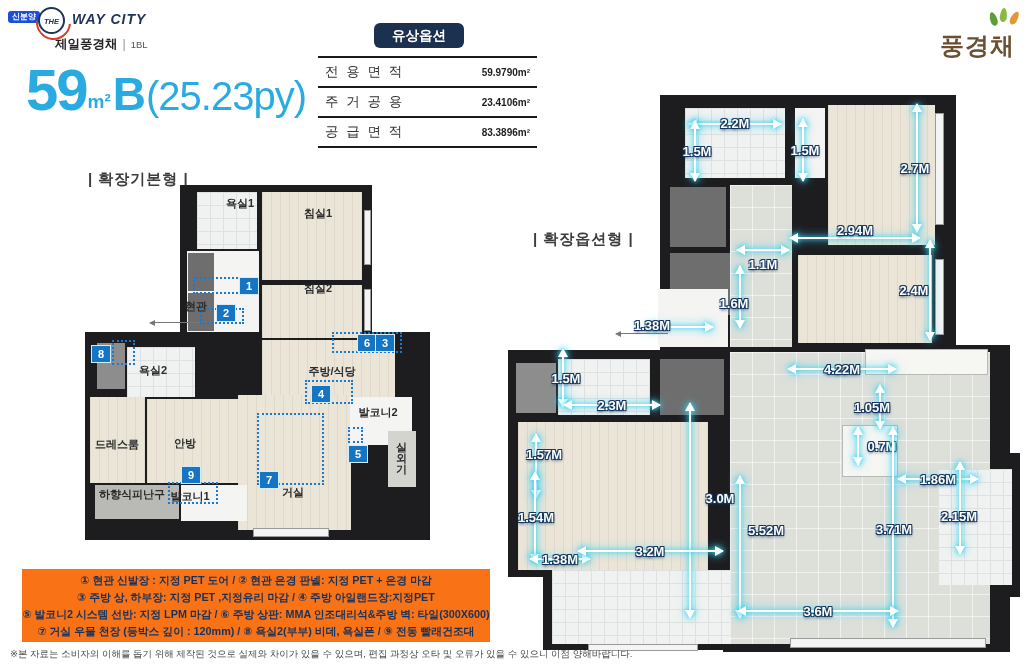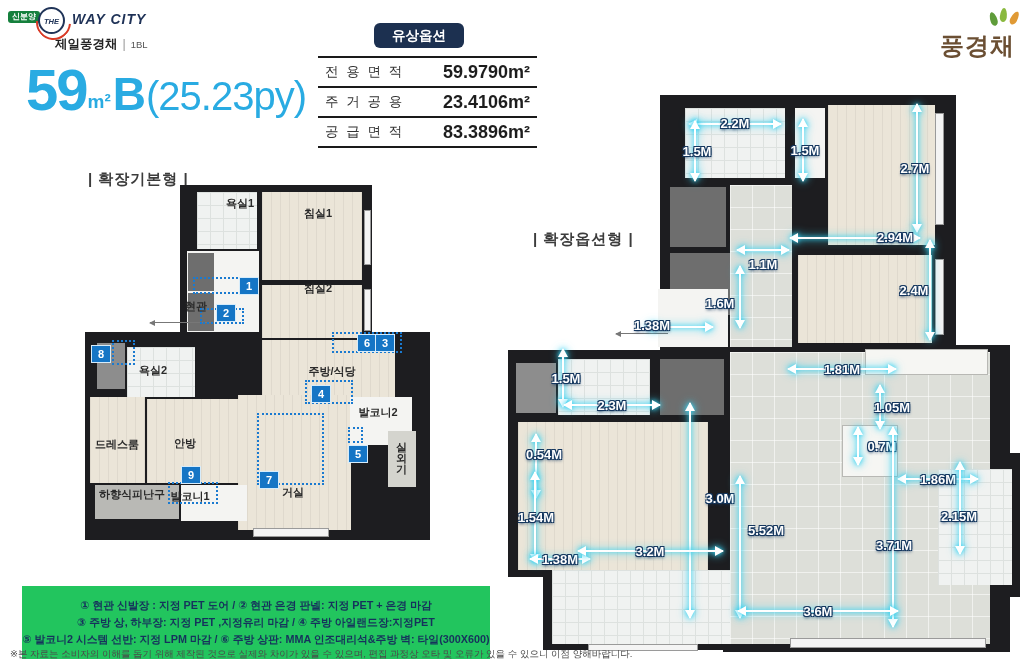--- a/index.html
+++ b/index.html
@@ -1,20 +1,20 @@
 <!DOCTYPE html>
 <html><head>
 <meta charset="utf-8">
 <style>
   html,body{margin:0;padding:0;background:#e9e9e9;}
   #canvas{position:relative;width:1024px;height:664px;background:#ffffff;overflow:hidden;
           font-family:"Liberation Sans","DejaVu Sans",sans-serif;}
 
   
-  .badge-new{position:absolute;left:8px;top:11px;background:#15803d;color:#fff;
+  .badge-new{position:absolute;left:8px;top:11px;background:#1d4ed8;color:#fff;
              font-size:8px;font-weight:700;padding:2px 4px;border-radius:3px;line-height:1;}
   .logo-circle{position:absolute;left:38px;top:7px;width:27px;height:27px;border:2px solid #203458;
                border-radius:50%;box-sizing:border-box;}
   .logo-circle::after{content:"";position:absolute;left:-4px;top:-4px;width:31px;height:31px;
                border:2px solid transparent;border-bottom-color:#d93a26;border-left-color:#d93a26;
                border-radius:50%;transform:rotate(-40deg);}
   .logo-the{position:absolute;left:0;top:8px;width:23px;text-align:center;font-size:7.5px;
             font-style:italic;font-weight:900;color:#203458;}
   .brand-text{position:absolute;left:72px;top:11px;font-size:14px;font-style:italic;font-weight:900;
               color:#1e3156;letter-spacing:1px;white-space:nowrap;}
@@ -38,21 +38,21 @@
   .t-unit{font-size:19px;font-weight:800;display:inline-block;transform:translateY(-2px);margin:0 2px 0 1px;}
   .t-type{font-size:46px;font-weight:800;}
   .t-py{font-size:40px;font-weight:500;letter-spacing:-1px;}
   .hh-band{position:absolute;left:30px;top:114px;width:286px;height:32px;background:#29abe2;
            color:#fff;font-size:23px;font-weight:800;text-align:center;line-height:32px;}
 
   
   .atable{position:absolute;left:318px;top:56px;width:219px;border-bottom:2px solid #1a1a1a;}
   .arow{height:28px;border-top:2px solid #1a1a1a;display:flex;justify-content:space-between;align-items:center;padding:0 7px;}
   .alabel{font-size:13.5px;color:#333;letter-spacing:2px;}
-  .aval{font-size:18px;font-weight:700;color:#1d1d1d;}
+  .aval{font-size:10px;font-weight:700;color:#1d1d1d;}
 
   
   .plan{position:absolute;}
   .plan-label{position:absolute;font-size:15px;font-weight:700;color:#3c3c3c;letter-spacing:1px;white-space:nowrap;}
   .wall{position:absolute;background:#1d1d20;}
   .room{position:absolute;}
   .wood{background-color:#ebe5d8;background-image:linear-gradient(90deg,rgba(0,0,0,.05) 1px,transparent 1px);background-size:9px 100%;}
   .tile{background-color:#f0f2f1;background-image:linear-gradient(#dde1df 1px,transparent 1px),linear-gradient(90deg,#dde1df 1px,transparent 1px);background-size:13px 13px;}
   .gtile{background-color:#dddfd9;background-image:linear-gradient(rgba(255,255,255,.55) 1px,transparent 1px),linear-gradient(90deg,rgba(255,255,255,.55) 1px,transparent 1px);background-size:22px 22px;}
   .dgray{background:#6e6e6e;}
@@ -82,21 +82,21 @@
   .ah.e{right:-1px;top:-4px;border-top:5px solid transparent;border-bottom:5px solid transparent;border-left:9px solid #fff;}
   .ah.n{top:-1px;left:-4px;border-left:5px solid transparent;border-right:5px solid transparent;border-bottom:9px solid #fff;}
   .ah.s{bottom:-1px;left:-4px;border-left:5px solid transparent;border-right:5px solid transparent;border-top:9px solid #fff;}
   .dlbl{position:absolute;transform:translate(-50%,-50%);color:#fff;font-size:13px;font-weight:700;white-space:nowrap;
         text-shadow:-1px -1px 0 #14365e,1px -1px 0 #14365e,-1px 1px 0 #14365e,1px 1px 0 #14365e,0 2px 3px rgba(20,54,94,.85);}
 
   
   .items-title-box{position:absolute;left:167px;top:536px;width:196px;height:26px;background:#fff;
                    border:3px solid #1e3a5f;box-sizing:content-box;text-align:center;
                    font-size:15px;font-weight:700;color:#14243d;line-height:26px;}
-  .items-bg{position:absolute;left:22px;top:586px;width:468px;height:73px;background:#22c55e;
+  .items-bg{position:absolute;left:22px;top:569px;width:468px;height:73px;background:#f97316;
             display:flex;flex-direction:column;justify-content:center;}
   .item-line{text-align:center;font-size:10.8px;font-weight:600;color:#16325c;line-height:17px;white-space:nowrap;}
   .footer-note{position:absolute;left:10px;top:648px;font-size:9.5px;color:#4a4a4a;white-space:nowrap;}
 </style>
 </head>
 <body>
 
 <div id="canvas">
 
   <span class="badge-new">신분양</span>
@@ -257,91 +257,91 @@
             <span class="ah n"></span>
             <span class="ah s"></span>
           </div>
           <span class="dlbl" style="left: 407px; top: 73px;">2.7M</span>
         </div>
         <div class="dim">
           <div class="darrow h" style="left: 282px; top: 142px; width: 130px;">
             <span class="ah w"></span>
             <span class="ah e"></span>
           </div>
-          <span class="dlbl" style="left: 347px; top: 142px; margin-left: 40px;">2.94M</span>
+          <span class="dlbl" style="left: 347px; top: 135px;">2.94M</span>
         </div>
         <div class="dim">
           <div class="darrow h" style="left: 229px; top: 154px; width: 52px;">
             <span class="ah w"></span>
             <span class="ah e"></span>
           </div>
           <span class="dlbl" style="left: 255px; top: 169px;">1.1M</span>
         </div>
         <div class="dim">
           <div class="darrow v" style="left: 421px; top: 145px; height: 100px;">
             <span class="ah n"></span>
             <span class="ah s"></span>
           </div>
           <span class="dlbl" style="left: 406px; top: 195px;">2.4M</span>
         </div>
         <div class="dim">
           <div class="darrow v" style="left: 231px; top: 171px; height: 62px;">
             <span class="ah n"></span>
             <span class="ah s"></span>
           </div>
-          <span class="dlbl" style="left: 212px; top: 208px;">1.6M</span>
+          <span class="dlbl" style="left: 226px; top: 208px;">1.6M</span>
         </div>
         <div class="dim">
           <div class="darrow h" style="left: 139px; top: 231px; width: 66px;">
             <span class="ah w"></span>
             <span class="ah e"></span>
           </div>
           <span class="dlbl" style="left: 144px; top: 230px;">1.38M</span>
         </div>
         <div class="dim">
           <div class="darrow h" style="left: 280px; top: 273px; width: 108px;">
             <span class="ah w"></span>
             <span class="ah e"></span>
           </div>
-          <span class="dlbl" style="left: 334px; top: 274px;">1.81M</span>
+          <span class="dlbl" style="left: 334px; top: 274px;">4.22M</span>
         </div>
         <div class="dim">
           <div class="darrow v" style="left: 54px; top: 254px; height: 58px;">
             <span class="ah n"></span>
             <span class="ah s"></span>
           </div>
           <span class="dlbl" style="left: 58px; top: 283px;">1.5M</span>
         </div>
         <div class="dim">
           <div class="darrow h" style="left: 56px; top: 309px; width: 96px;">
             <span class="ah w"></span>
             <span class="ah e"></span>
           </div>
           <span class="dlbl" style="left: 104px; top: 310px;">2.3M</span>
         </div>
         <div class="dim">
           <div class="darrow v" style="left: 371px; top: 290px; height: 44px;">
             <span class="ah n"></span>
             <span class="ah s"></span>
           </div>
-          <span class="dlbl" style="left: 384px; top: 312px; text-align: center;">1.05M</span>
+          <span class="dlbl" style="left: 364px; top: 312px; text-align: center;">1.05M</span>
         </div>
         <div class="dim">
           <div class="darrow v" style="left: 349px; top: 332px; height: 38px;">
             <span class="ah n"></span>
             <span class="ah s"></span>
           </div>
           <span class="dlbl" style="left: 374px; top: 351px;">0.7M</span>
         </div>
         <div class="dim">
           <div class="darrow v" style="left: 27px; top: 339px; height: 64px;">
             <span class="ah n"></span>
             <span class="ah s"></span>
           </div>
-          <span class="dlbl" style="left: 36px; top: 359px;">0.54M</span>
+          <span class="dlbl" style="left: 36px; top: 359px;">1.57M</span>
         </div>
         <div class="dim">
           <div class="darrow h" style="left: 390px; top: 383px; width: 80px;">
             <span class="ah w"></span>
             <span class="ah e"></span>
           </div>
           <span class="dlbl" style="left: 430px; top: 384px;">1.86M</span>
         </div>
         <div class="dim">
           <div class="darrow v" style="left: 181px; top: 307.5px; height: 215px;">
@@ -362,21 +362,21 @@
             <span class="ah n"></span>
             <span class="ah s"></span>
           </div>
           <span class="dlbl" style="left: 258px; top: 435px;">5.52M</span>
         </div>
         <div class="dim">
           <div class="darrow v" style="left: 384px; top: 332px; height: 200px;">
             <span class="ah n"></span>
             <span class="ah s"></span>
           </div>
-          <span class="dlbl" style="left: 386px; top: 434px; margin-top: 16px;">3.71M</span>
+          <span class="dlbl" style="left: 386px; top: 434px;">3.71M</span>
         </div>
         <div class="dim">
           <div class="darrow v" style="left: 451px; top: 367px; height: 92px;">
             <span class="ah n"></span>
             <span class="ah s"></span>
           </div>
           <span class="dlbl" style="left: 451px; top: 421px;">2.15M</span>
         </div>
         <div class="dim">
           <div class="darrow h" style="left: 22px; top: 463px; width: 60px;">
@@ -399,17 +399,18 @@
           </div>
           <span class="dlbl" style="left: 310px; top: 516px;">3.6M</span>
         </div>
       </div>
   </div>
 
   <div class="items-bg">
     <div class="item-line">① 현관 신발장 : 지정 PET 도어 / ② 현관 은경 판넬: 지정 PET + 은경 마감</div>
     <div class="item-line">③ 주방 상, 하부장: 지정 PET ,지정유리 마감 / ④ 주방 아일랜드장:지정PET</div>
     <div class="item-line">⑤ 발코니2 시스템 선반: 지정 LPM 마감  / ⑥ 주방 상판: MMA 인조대리석&amp;주방 벽: 타일(300X600)</div>
+    <div class="item-line">⑦ 거실 우물 천장 (등박스 깊이 : 120mm) / ⑧ 욕실2(부부) 비데, 욕실폰  / ⑨ 전동 빨래건조대</div>
   </div>
 
   <div class="footer-note">※본 자료는 소비자의 이해를 돕기 위해 제작된 것으로 실제와 차이가 있을 수 있으며, 편집 과정상 오타 및 오류가 있을 수 있으니 이점 양해바랍니다.</div>
 
 </div>
 
 </body></html>

